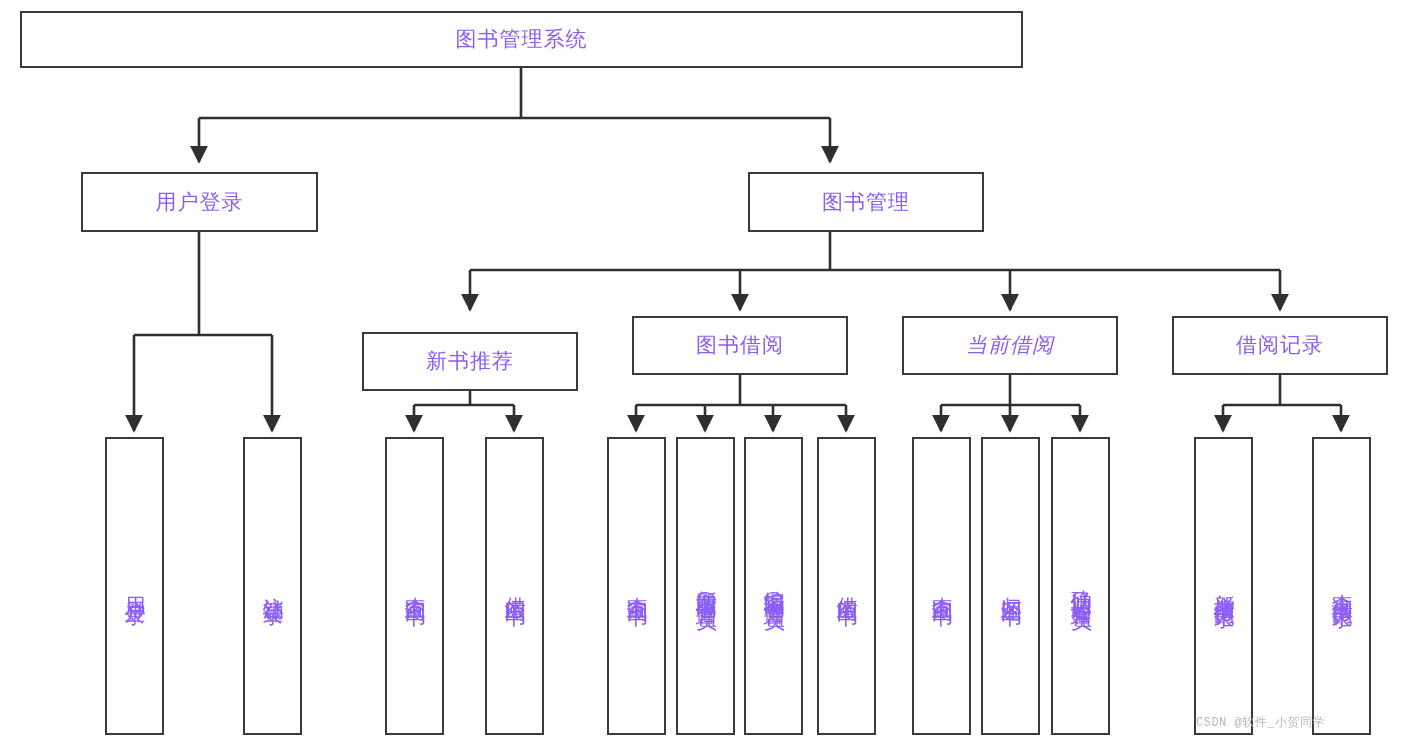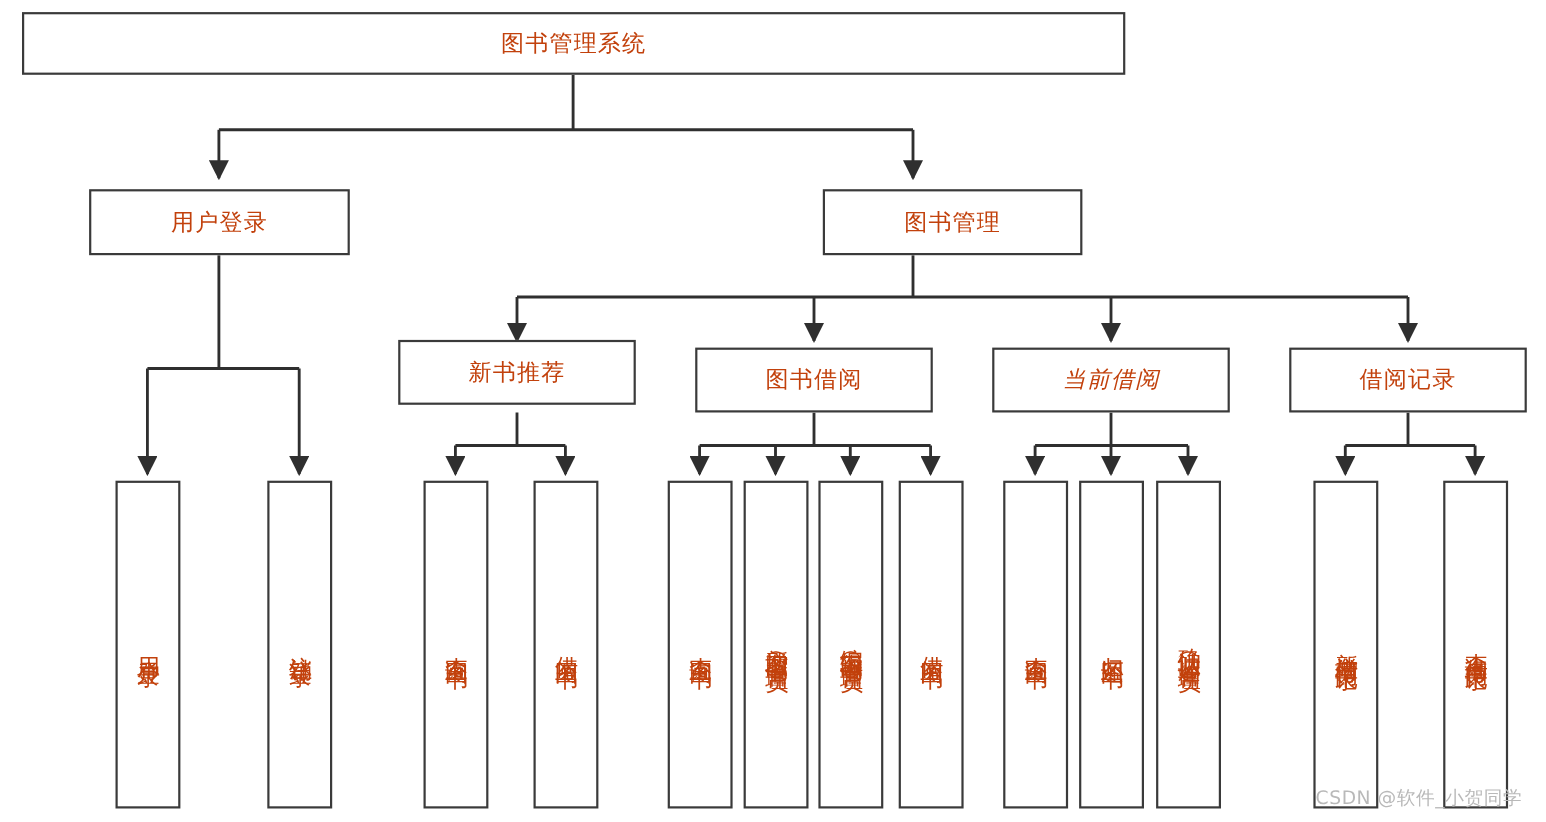--- a/index.html
+++ b/index.html
@@ -28,43 +28,44 @@
     border:2.5px solid #3a3a3a;
     display:flex;
     align-items:center;
     justify-content:center;
     text-align:center;
   }
   .node .label{
     font-size:21px;
     line-height:1.25;
     letter-spacing:1px;
-    color:#c2410c;
+    color:#8b5cf6;
     white-space:nowrap;
   }
   .node.leaf{
     align-items:center;
     justify-content:center;
   }
   .node.leaf .label{
     writing-mode:vertical-rl;
     text-orientation:upright;
     font-size:21px;
     line-height:1.30;
     letter-spacing:3px;
     white-space:normal;
     max-height:280px;
   }
   .watermark{
     position:absolute;
-    font-size:17px;
+    font-size:12px;
     color:#b9b9b9;
     letter-spacing:0.5px;
     white-space:nowrap;
     user-select:none;
+    font-family:Liberation Mono, monospace;
   }
 </style>
 </head>
 <body>
 
 <div id="canvas">
 
   <svg id="wires" viewBox="0 0 1405 747">
     <defs>
       <marker id="arrow" viewBox="0 0 10 10" refX="9" refY="5" markerWidth="7" markerHeight="7" orient="auto-start-reverse">
@@ -122,21 +123,21 @@
     <span class="label">图书管理系统</span>
   </div>
 
   <div class="node" style="left:81px; top:172px; width:237px; height:60px;">
     <span class="label">用户登录</span>
   </div>
   <div class="node" style="left:712px; top:172px; width:236px; height:60px;margin-left:36px;">
     <span class="label">图书管理</span>
   </div>
 
-  <div class="node" style="left:362px; top:309px; width:216px; height:59px;">
+  <div class="node" style="left:362px; top:332px; width:216px; height:59px;">
     <span class="label">新书推荐</span>
   </div>
   <div class="node" style="left:632px; top:316px; width:216px; height:59px;">
     <span class="label">图书借阅</span>
   </div>
   <div class="node" style="left:902px; top:316px; width:216px; height:59px;font-style:italic;">
     <span class="label">当前借阅</span>
   </div>
   <div class="node" style="left:1172px; top:316px; width:216px; height:59px;align-items:center;">
     <span class="label">借阅记录</span>

